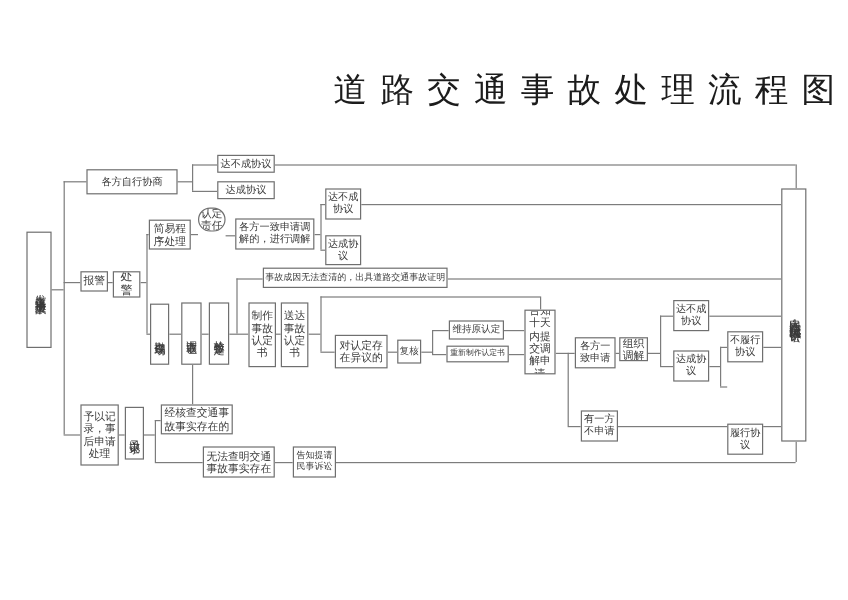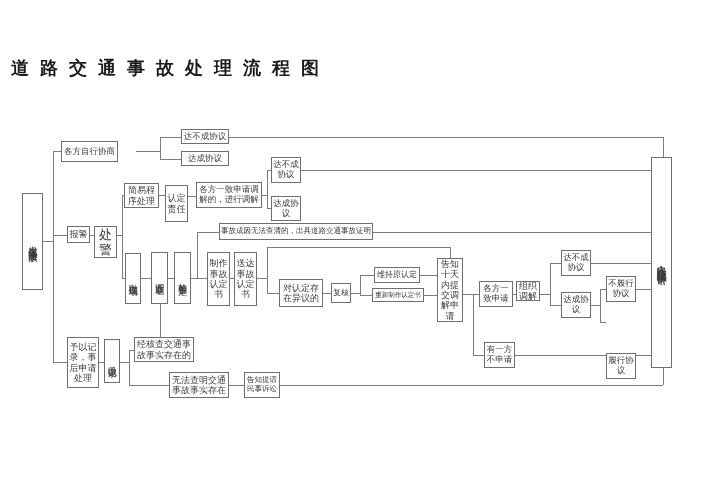--- a/index.html
+++ b/index.html
@@ -1,22 +1,22 @@
 <!DOCTYPE html>
 <html><head>
 <meta charset="utf-8">
 <style>
   html,body{margin:0;padding:0;background:#ffffff;}
   #stage{
     position:relative;width:707px;height:500px;background:#ffffff;overflow:hidden;
     font-family:"Liberation Serif","DejaVu Serif",serif;
   }
   #title{
-    position:absolute;left:0;right:0;top:56px;text-align:left;
-    font-size:18px;font-weight:bold;letter-spacing:11px;color:#1c1c1c;
+    position:absolute;left:0;right:0;top:56px;text-align:right;
+    font-size:28px;font-weight:normal;letter-spacing:11px;color:#1c1c1c;
     text-indent:11px;white-space:nowrap;
   }
   #canvas{position:absolute;left:0;top:0;width:707px;height:500px;}
   .node{
     position:absolute;box-sizing:border-box;border:1px solid #6f6f6f;background:#ffffff;
     display:flex;align-items:center;justify-content:center;text-align:center;
     color:#3a3a3a;line-height:1.16;padding:1px;overflow:hidden;
   }
   .node.v{writing-mode:vertical-rl;text-orientation:upright;letter-spacing:1px;}
   .edge{position:absolute;background:#7c7c7c;}
@@ -87,41 +87,41 @@
       <div class="edge" style="left: 99px; top: 362px; width: 5px; height: 1px; background: rgb(124, 124, 124);"></div>
       <div class="edge" style="left: 120px; top: 362px; width: 9px; height: 1px; background: rgb(124, 124, 124);"></div>
       <div class="edge" style="left: 129px; top: 350px; width: 1px; height: 35px; background: rgb(124, 124, 124);"></div>
       <div class="edge" style="left: 129px; top: 350px; width: 5px; height: 1px; background: rgb(124, 124, 124);"></div>
       <div class="edge" style="left: 129px; top: 385px; width: 40px; height: 1px; background: rgb(124, 124, 124);"></div>
       <div class="edge" style="left: 160px; top: 304px; width: 1px; height: 33px; background: rgb(124, 124, 124);"></div>
       <div class="edge" style="left: 229px; top: 385px; width: 15px; height: 1px; background: rgb(124, 124, 124);"></div>
       <div class="edge" style="left: 280px; top: 385px; width: 383px; height: 1px; background: rgb(124, 124, 124);"></div>
       <div class="edge" style="left: 663px; top: 368px; width: 1px; height: 17px; background: rgb(124, 124, 124);"></div>
       <div class="node v" style="left: 22px; top: 193px; width: 21px; height: 97px; font-size: 9.5px; border-color: rgb(111, 111, 111); color: rgb(58, 58, 58);">发生道路交通事故</div>
-      <div class="node" style="left: 61px; top: 141px; width: 57px; height: 21px; font-size: 8.5px; border-color: rgb(111, 111, 111); color: rgb(58, 58, 58);">各方自行协商</div>
+      <div class="node" style="left: 72px; top: 141px; width: 76px; height: 21px; font-size: 8.5px; border-color: rgb(111, 111, 111); color: rgb(58, 58, 58);">各方自行协商</div>
       <div class="node" style="left: 181px; top: 129px; width: 48px; height: 15px; font-size: 8.5px; border-color: rgb(111, 111, 111); color: rgb(58, 58, 58); white-space: nowrap;">达不成协议</div>
       <div class="node" style="left: 181px; top: 151px; width: 48px; height: 15px; font-size: 8.5px; border-color: rgb(111, 111, 111); color: rgb(58, 58, 58); white-space: nowrap;">达成协议</div>
       <div class="node" style="left: 67px; top: 226px; width: 23px; height: 17px; font-size: 9px; border-color: rgb(111, 111, 111); color: rgb(58, 58, 58);">报警</div>
-      <div class="node" style="left: 94px; top: 226px; width: 23px; height: 32px; font-size: 13px; border-color: rgb(111, 111, 111); color: rgb(58, 58, 58);">处警</div>
+      <div class="node" style="left: 94px; top: 226px; width: 23px; height: 22px; font-size: 10px; border-color: rgb(111, 111, 111); color: rgb(58, 58, 58);">处警</div>
       <div class="node" style="left: 124px; top: 183px; width: 35px; height: 25px; font-size: 9px; border-color: rgb(111, 111, 111); color: rgb(58, 58, 58);">简易程序处理</div>
-      <div class="node" style="left: 165px; top: 185px; width: 23px; height: 37px; font-size: 9px; border-color: rgb(111, 111, 111); color: rgb(58, 58, 58);">认定责任</div>
+      <div class="node" style="left: 165px; top: 173px; width: 23px; height: 20px; font-size: 9px; border-color: rgb(111, 111, 111); color: rgb(58, 58, 58); border-radius: 10px;">认定责任</div>
       <div class="node" style="left: 196px; top: 182px; width: 66px; height: 26px; font-size: 8.5px; border-color: rgb(111, 111, 111); color: rgb(58, 58, 58);">各方一致申请调解的，进行调解</div>
       <div class="node" style="left: 271px; top: 157px; width: 30px; height: 26px; font-size: 8.5px; border-color: rgb(111, 111, 111); color: rgb(58, 58, 58);">达不成协议</div>
       <div class="node" style="left: 271px; top: 196px; width: 30px; height: 25px; font-size: 8.5px; border-color: rgb(111, 111, 111); color: rgb(58, 58, 58);">达成协议</div>
       <div class="node v" style="left: 125px; top: 253px; width: 16px; height: 51px; font-size: 9px; border-color: rgb(111, 111, 111); color: rgb(58, 58, 58);">勘查现场</div>
       <div class="node v" style="left: 151px; top: 252px; width: 17px; height: 52px; font-size: 9px; border-color: rgb(111, 111, 111); color: rgb(58, 58, 58);">调查取证</div>
       <div class="node v" style="left: 174px; top: 252px; width: 17px; height: 52px; font-size: 9px; border-color: rgb(111, 111, 111); color: rgb(58, 58, 58);">检验鉴定</div>
       <div class="node" style="left: 219px; top: 223px; width: 154px; height: 17px; font-size: 7.5px; border-color: rgb(111, 111, 111); color: rgb(58, 58, 58); white-space: nowrap;">事故成因无法查清的，出具道路交通事故证明</div>
       <div class="node" style="left: 207px; top: 252px; width: 23px; height: 54px; font-size: 9px; border-color: rgb(111, 111, 111); color: rgb(58, 58, 58);">制作事故认定书</div>
       <div class="node" style="left: 234px; top: 252px; width: 23px; height: 54px; font-size: 9px; border-color: rgb(111, 111, 111); color: rgb(58, 58, 58);">送达事故认定书</div>
       <div class="node" style="left: 279px; top: 279px; width: 44px; height: 28px; font-size: 9px; border-color: rgb(111, 111, 111); color: rgb(58, 58, 58);">对认定存在异议的</div>
       <div class="node" style="left: 331px; top: 283px; width: 20px; height: 20px; font-size: 8px; border-color: rgb(111, 111, 111); color: rgb(58, 58, 58);">复核</div>
       <div class="node" style="left: 374px; top: 267px; width: 46px; height: 16px; font-size: 8px; border-color: rgb(111, 111, 111); color: rgb(58, 58, 58); white-space: nowrap;">维持原认定</div>
       <div class="node" style="left: 372px; top: 288px; width: 52px; height: 14px; font-size: 6.5px; border-color: rgb(111, 111, 111); color: rgb(58, 58, 58); white-space: nowrap;">重新制作认定书</div>
-      <div class="node" style="left: 437px; top: 258px; width: 26px; height: 64px; font-size: 9px; border-color: rgb(111, 111, 111); color: rgb(58, 58, 58);">告知十天内提交调解申请</div>
+      <div class="node" style="left: 437px; top: 258px; width: 26px; height: 54px; font-size: 9px; border-color: rgb(111, 111, 111); color: rgb(58, 58, 58);">告知十天内提交调解申请</div>
       <div class="node" style="left: 479px; top: 281px; width: 34px; height: 26px; font-size: 8.5px; border-color: rgb(111, 111, 111); color: rgb(58, 58, 58);">各方一致申请</div>
       <div class="node" style="left: 516px; top: 281px; width: 24px; height: 20px; font-size: 9px; border-color: rgb(111, 111, 111); color: rgb(58, 58, 58);">组织调解</div>
       <div class="node" style="left: 561px; top: 250px; width: 30px; height: 26px; font-size: 8.5px; border-color: rgb(111, 111, 111); color: rgb(58, 58, 58);">达不成协议</div>
       <div class="node" style="left: 561px; top: 292px; width: 30px; height: 26px; font-size: 8.5px; border-color: rgb(111, 111, 111); color: rgb(58, 58, 58);">达成协议</div>
       <div class="node" style="left: 606px; top: 276px; width: 30px; height: 26px; font-size: 8.5px; border-color: rgb(111, 111, 111); color: rgb(58, 58, 58);">不履行协议</div>
       <div class="node" style="left: 606px; top: 309px; width: 30px; height: 26px; font-size: 8.5px; border-color: rgb(111, 111, 111); color: rgb(58, 58, 58); margin-top: 44px;">履行协议</div>
       <div class="node" style="left: 484px; top: 342px; width: 31px; height: 26px; font-size: 8.5px; border-color: rgb(111, 111, 111); color: rgb(58, 58, 58);">有一方不申请</div>
       <div class="node" style="left: 67px; top: 337px; width: 32px; height: 51px; font-size: 9px; border-color: rgb(111, 111, 111); color: rgb(58, 58, 58);">予以记录，事后申请处理</div>
       <div class="node v" style="left: 104px; top: 339px; width: 16px; height: 44px; font-size: 9px; border-color: rgb(111, 111, 111); color: rgb(58, 58, 58);">予以记录</div>
       <div class="node" style="left: 134px; top: 337px; width: 60px; height: 25px; font-size: 9px; border-color: rgb(111, 111, 111); color: rgb(58, 58, 58);">经核查交通事故事实存在的</div>

